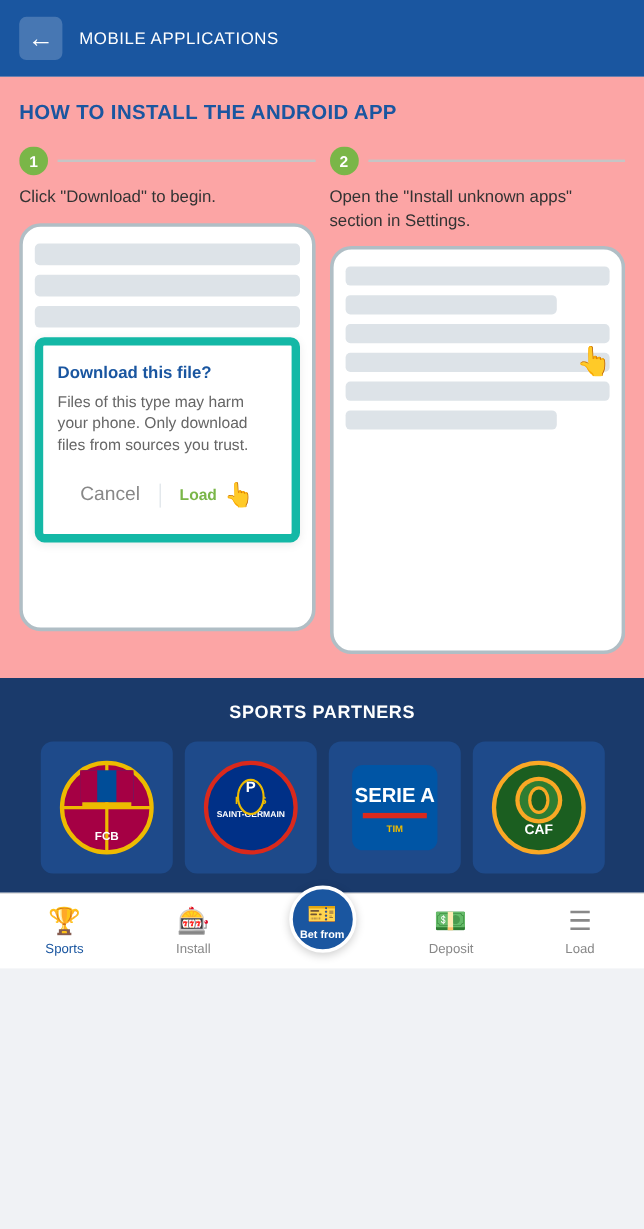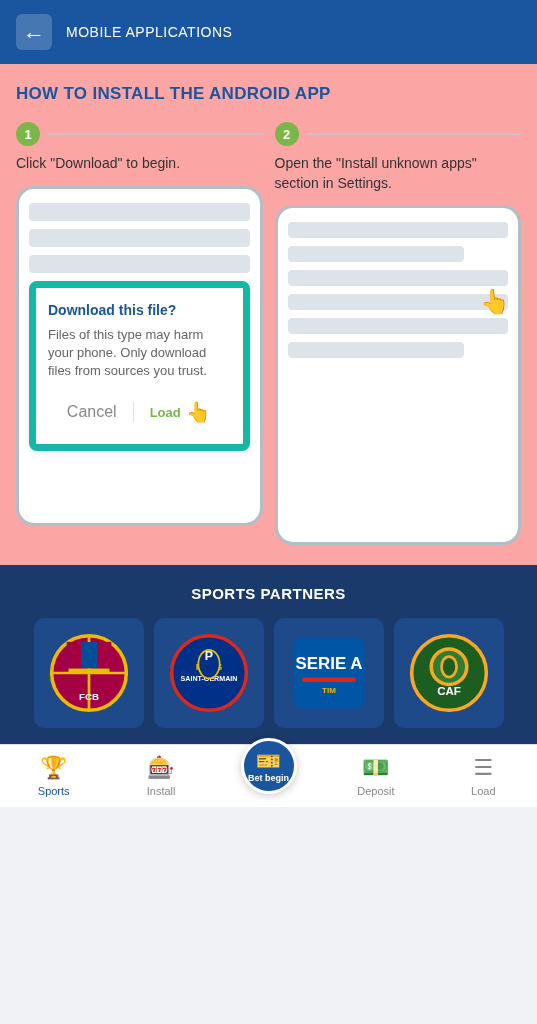--- a/index.html
+++ b/index.html
@@ -406,21 +406,21 @@
   </div>
 
   <div class="nav-item">
     <span class="nav-icon">🎰</span>
     <span class="nav-label">Install</span>
   </div>
 
   <div class="nav-item active-bet">
     <div class="bet-slip-circle">
       <span class="bet-slip-icon">🎫</span>
-      <span class="bet-slip-label">Bet begin</span>
+      <span class="bet-slip-label">Bet from</span>
     </div>
   </div>
 
   <div class="nav-item">
     <span class="nav-icon">💵</span>
     <span class="nav-label">Deposit</span>
   </div>
 
   <div class="nav-item">
     <span class="nav-icon">☰</span>

